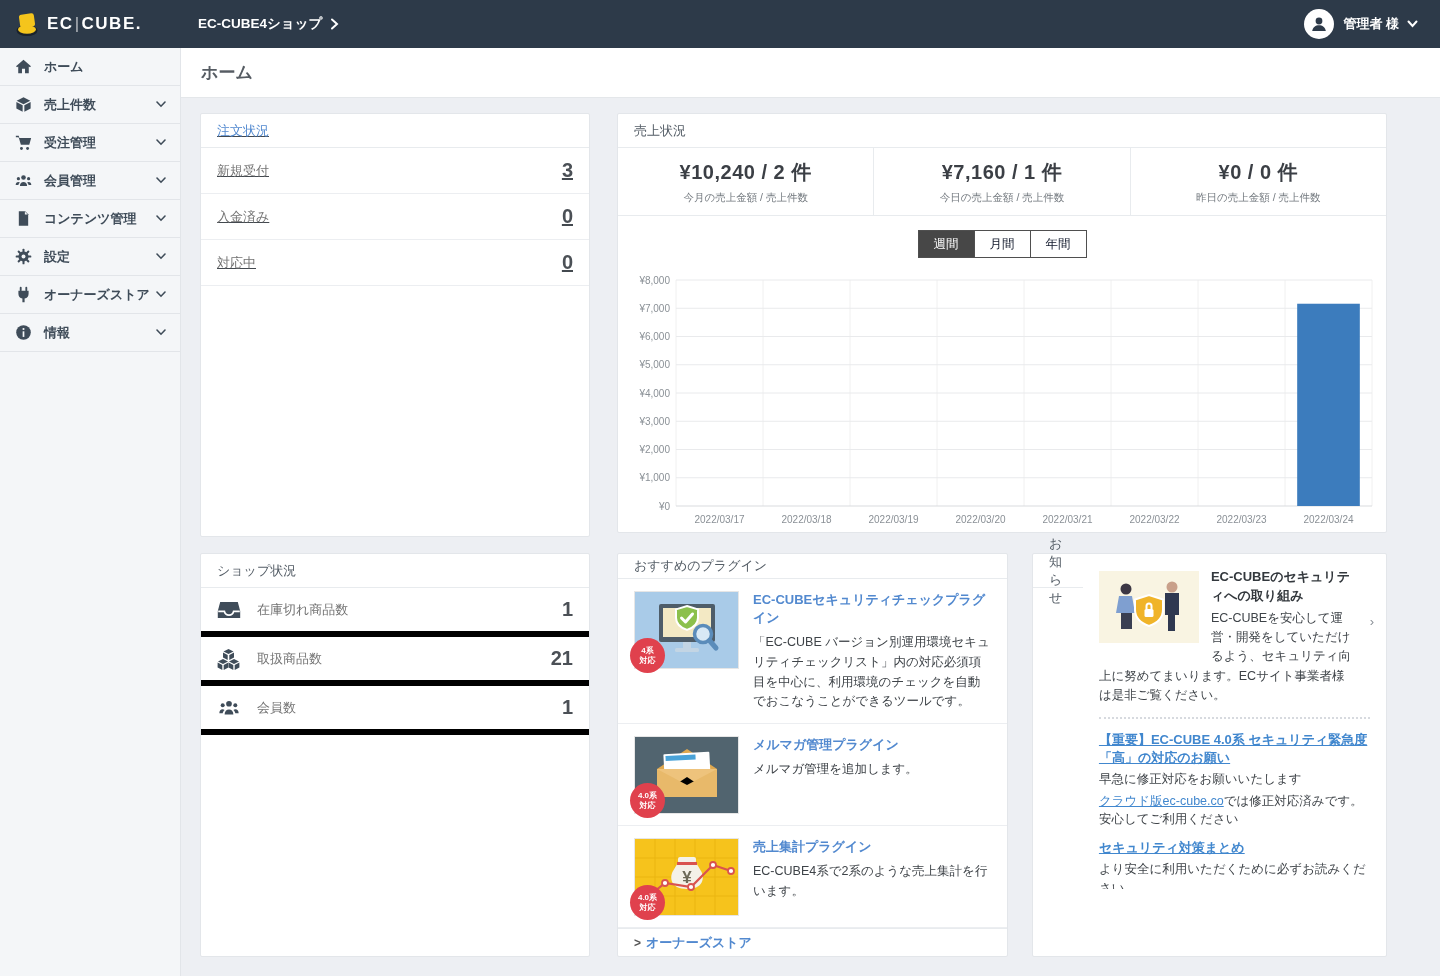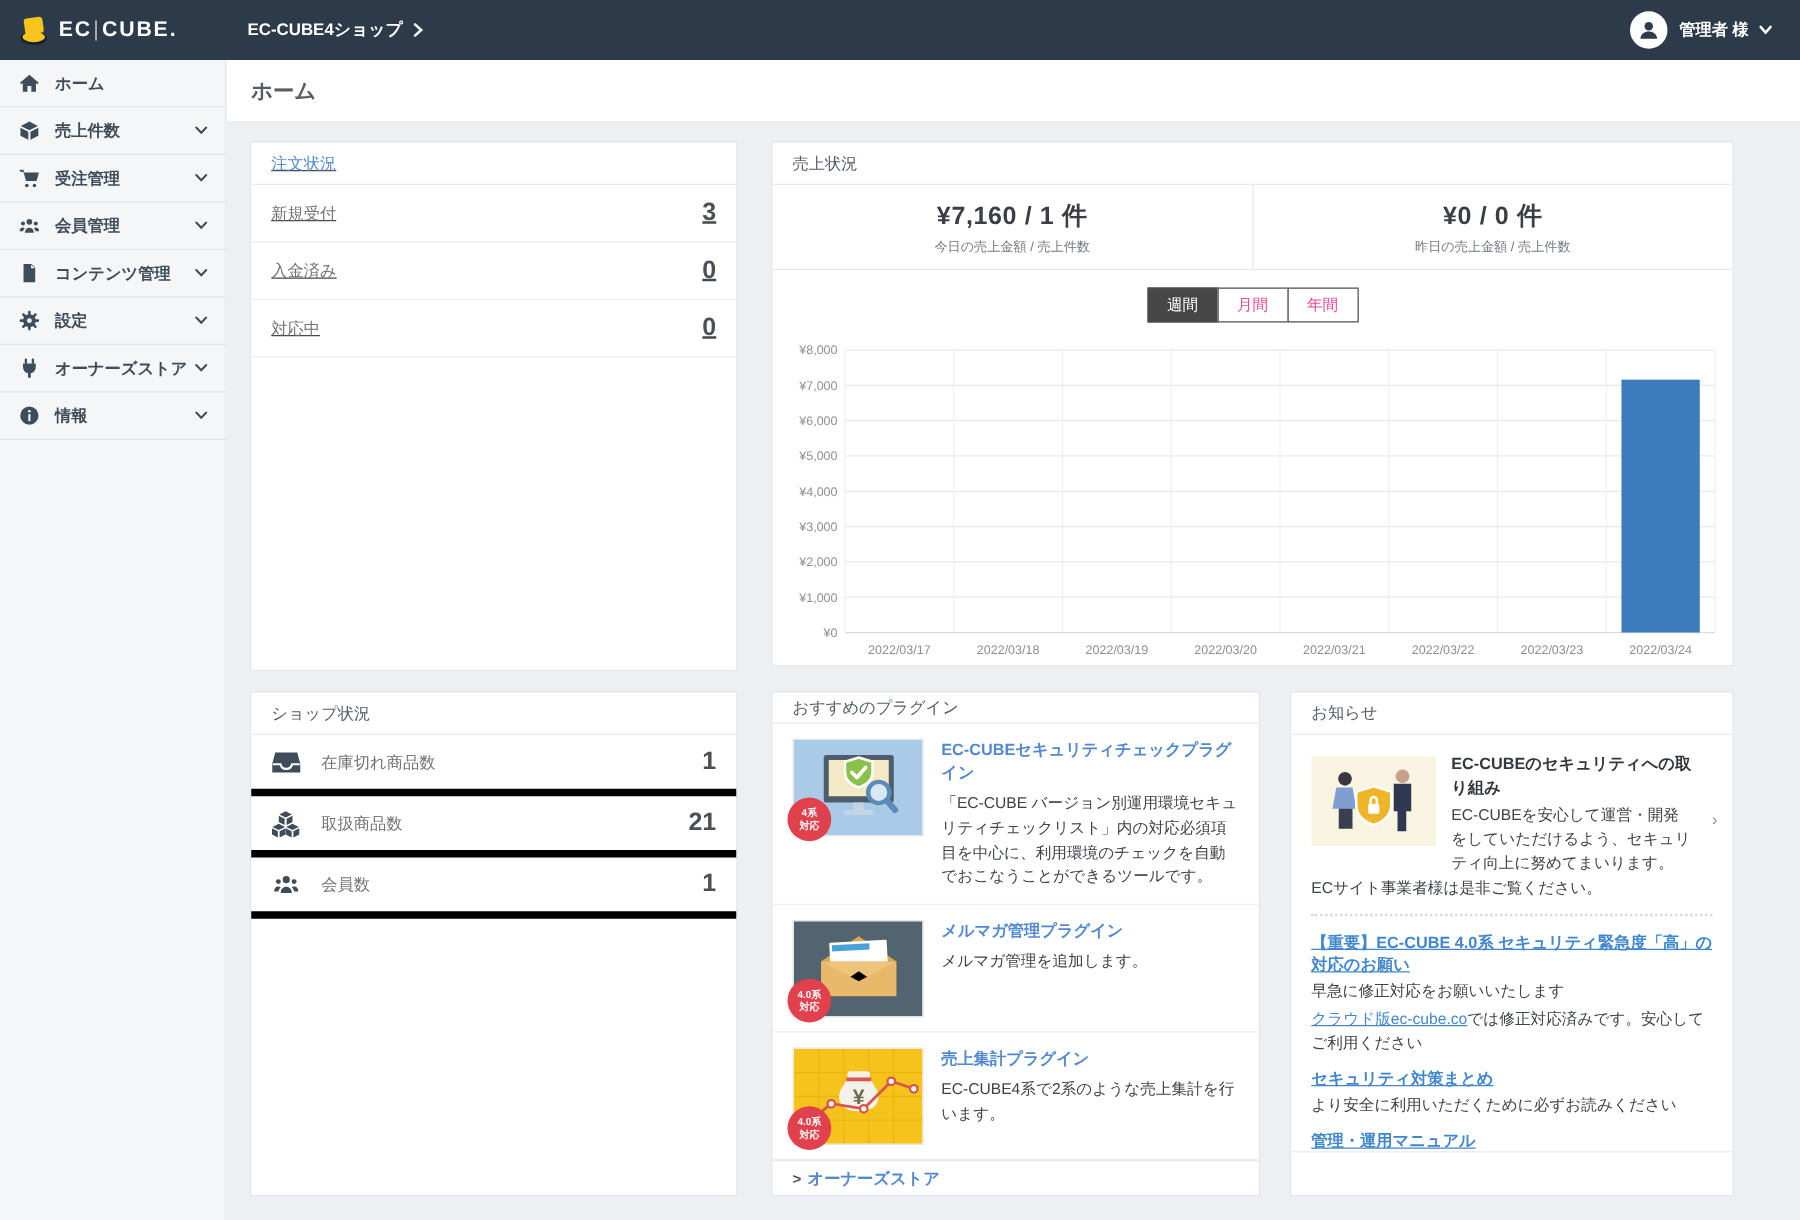--- a/index.html
+++ b/index.html
@@ -54,21 +54,21 @@
   .shop-ic { width:26px; height:22px; margin-right:14px; display:flex; align-items:center; }
 
   
   .card-sales { width:770px; height:420px; margin-left:27px; }
   .stats { display:flex; border-bottom:1px solid #e8ebee; }
   .stat { flex:1 1 0; text-align:center; padding:11px 0 10px; }
   .stat + .stat { border-left:1px solid #e8ebee; }
   .stat-value { font-size:20px; font-weight:bold; color:#3b3f45; letter-spacing:.5px; }
   .stat-label { font-size:10.5px; color:#73797f; margin-top:5px; }
   .period { display:flex; justify-content:center; margin:14px 0 6px; }
-  .pbtn { height:28px; min-width:57px; padding:0 14px; font-size:12.5px; background:#fff; color:#ec4899;
+  .pbtn { height:28px; min-width:57px; padding:0 14px; font-size:12.5px; background:#fff; color:#0f172a;
     border:1px solid #4f4f4f; cursor:pointer; font-family:inherit; }
   .pbtn + .pbtn { margin-left:-1px; }
   .pbtn.active { background:#474747; color:#fff; }
   .chart-wrap { padding:4px 6px 0 8px; }
 
   
   .card-plugins { width:391px; height:404px; margin-left:27px; display:flex; flex-direction:column; }
   .plugin { padding:12px 16px 11px; border-bottom:1px solid #eceef1; display:flex; }
   .thumb { width:105px; height:78px; flex:0 0 auto; position:relative; border:1px solid #e6e6e6; }
   .thumb svg { display:block; }
@@ -76,21 +76,21 @@
     background:#e0414d; color:#fff; font-size:8px; font-weight:bold; line-height:1.15;
     display:flex; align-items:center; justify-content:center; text-align:center; white-space:pre-line; }
   .plugin-body { margin-left:14px; }
   .plugin-name { font-size:13px; color:#5289cf; font-weight:600; cursor:pointer; }
   .plugin-desc { font-size:12.5px; color:#3e4348; line-height:1.58; margin-top:6px; }
   .card-foot { margin-top:auto; height:38px; border-top:1px solid #e8ebee; display:flex; align-items:center; padding:0 16px; }
   .foot-arrow { color:#555; font-size:12px; font-weight:bold; margin-right:5px; }
   .foot-link { font-size:13px; color:#5289cf; font-weight:600; cursor:pointer; }
 
   
-  .card-news { width:355px; height:404px; margin-left:24px; display:flex; flex-direction:column; }
+  .card-news { width:355px; height:404px; margin-left:24px; display:flex; flex-direction:row; }
   .news-list { height:335px; overflow:hidden; padding:14px 16px 0; }
   .news-feature { position:relative; padding-right:16px; }
   .news-feature-img { float:left; width:100px; height:72px; margin:3px 12px 6px 0; }
   .news-feature-title { font-size:13px; font-weight:bold; color:#33383d; line-height:1.45; }
   .news-feature-body { font-size:12.5px; color:#3e4348; line-height:1.55; margin-top:3px; }
   .news-chev { position:absolute; right:-4px; top:46px; color:#8a9097; font-size:13px; }
   .news-dots { clear:both; border:0; border-top:2px dotted #d7dadf; margin:11px 0 12px; }
   .news-item { margin-bottom:10px; }
   .news-item-title { font-size:13px; font-weight:bold; color:#4187ce; text-decoration:underline; line-height:1.4; cursor:pointer; }
   .news-item-note { font-size:12.5px; color:#3e4348; line-height:1.5; margin-top:3px; }
@@ -288,20 +288,24 @@
         <div class="srow">
           <span class="srow-label">対応中</span>
           <span class="srow-value">0</span>
         </div>
         <div class="filler"></div>
       </div>
 
       <div class="card card-sales">
         <div class="card-head plain">売上状況</div>
         <div class="stats">
+          <div class="stat">
+            <div class="stat-value">¥10,240 / 2 件</div>
+            <div class="stat-label">今月の売上金額 / 売上件数</div>
+          </div>
           <div class="stat">
             <div class="stat-value">¥7,160 / 1 件</div>
             <div class="stat-label">今日の売上金額 / 売上件数</div>
           </div>
           <div class="stat">
             <div class="stat-value">¥0 / 0 件</div>
             <div class="stat-label">昨日の売上金額 / 売上件数</div>
           </div>
         </div>
         <div class="period">

